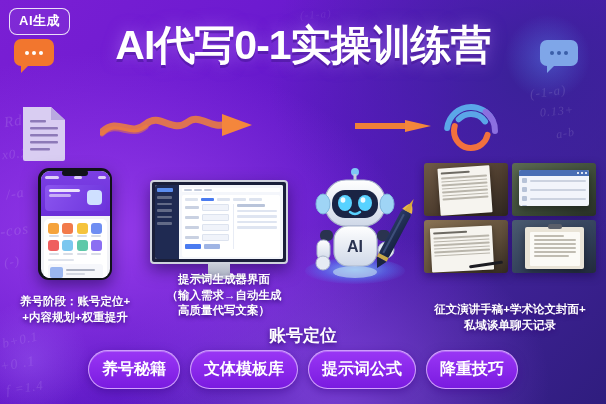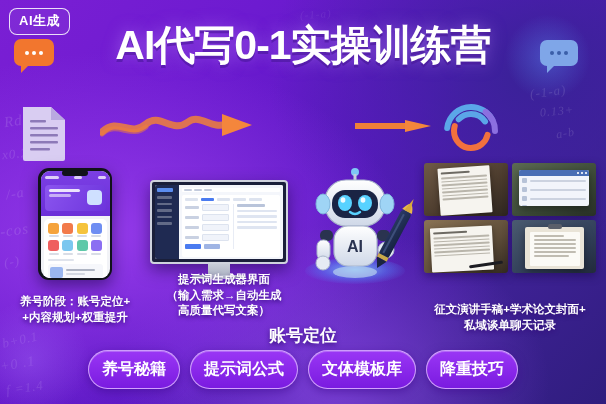--- a/index.html
+++ b/index.html
@@ -508,18 +508,18 @@
 +内容规划+权重提升</div>
   <div class="cap cap2" style="white-space:pre-line;">提示词生成器界面
 （输入需求→自动生成
 高质量代写文案）</div>
   <div class="cap cap3" style="white-space:pre-line;margin-top:24px;">征文演讲手稿+学术论文封面+
 私域谈单聊天记录</div>
 
   <div class="modules-title">账号定位</div>
   <div class="pills">
     <div class="pill">养号秘籍</div>
+    <div class="pill">文体模板库</div>
     <div class="pill">提示词公式</div>
-    <div class="pill">文体模板库</div>
     <div class="pill">降重技巧</div>
   </div>
 
 </div>
 
 </body></html>

